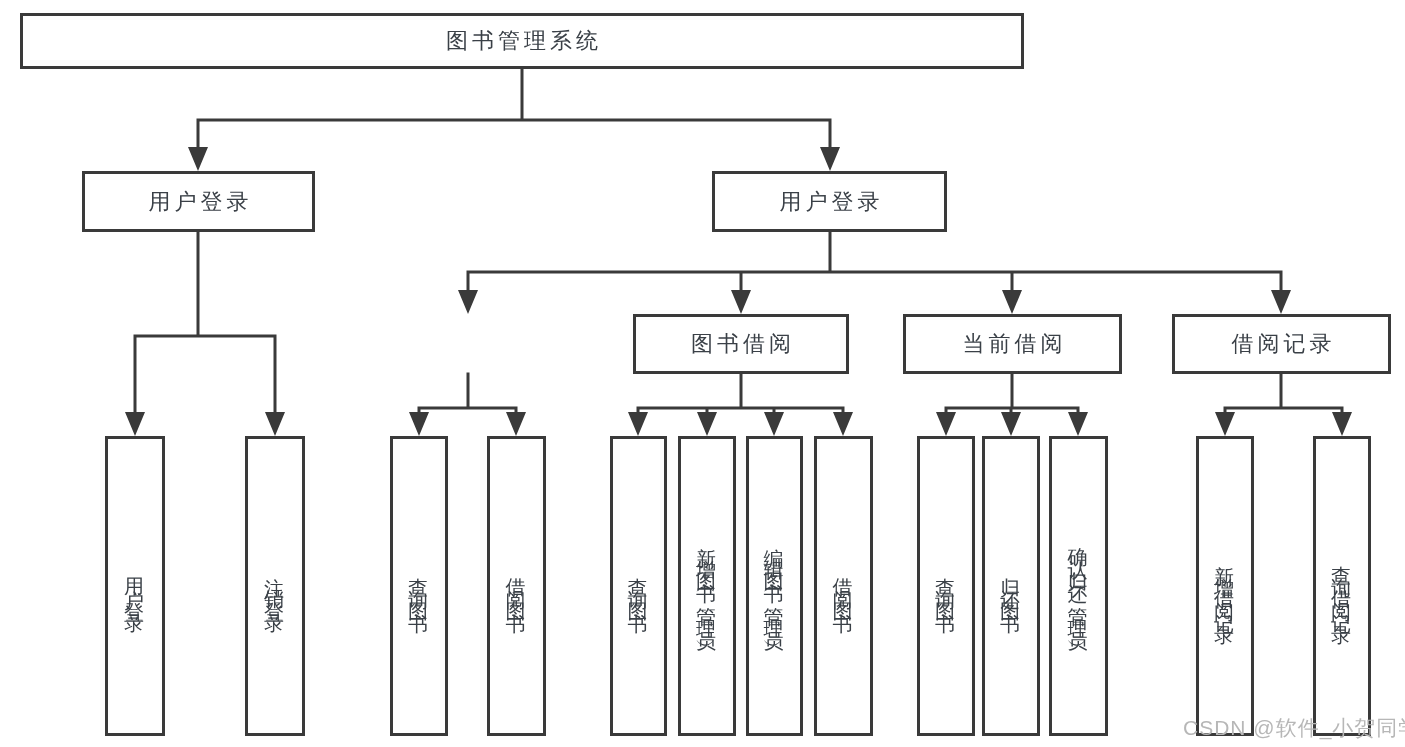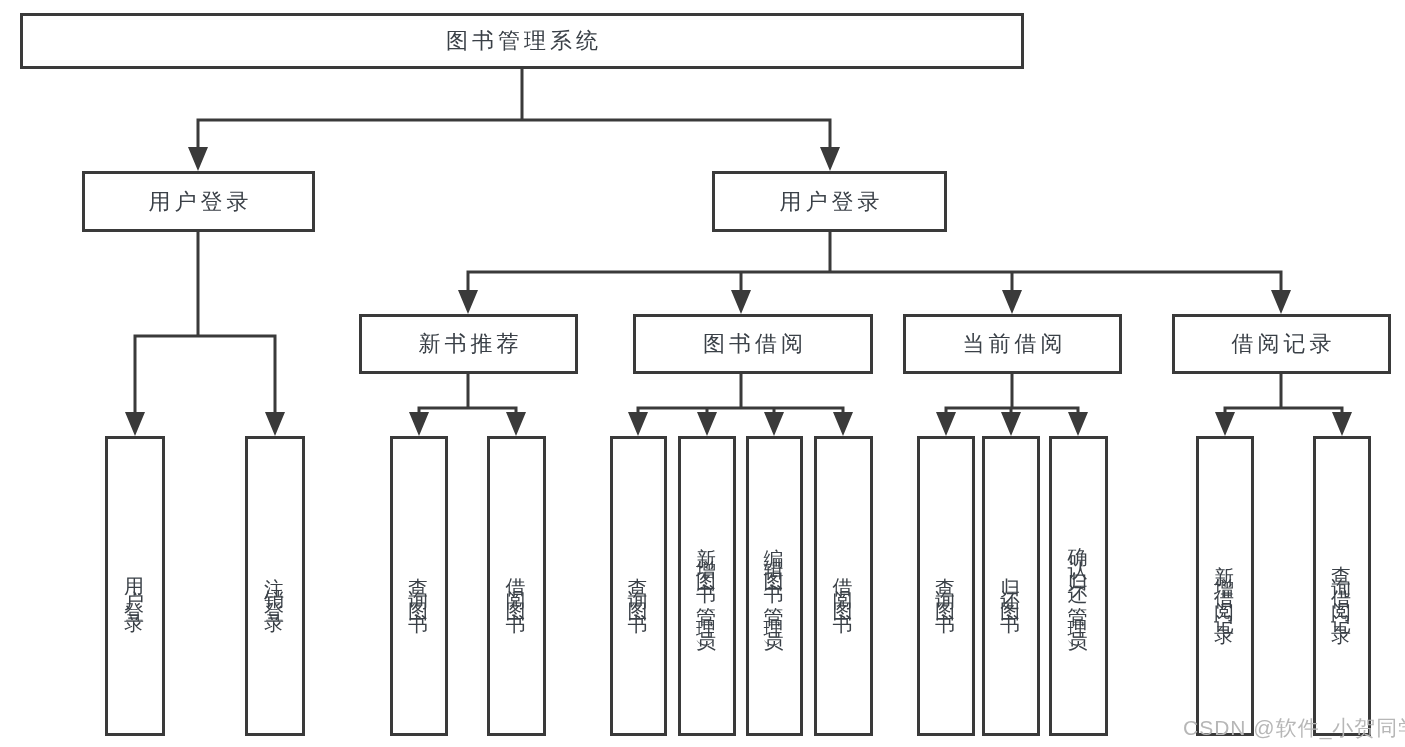--- a/index.html
+++ b/index.html
@@ -70,22 +70,21 @@
          M936 412 L956 412 L946 436 Z  M1001 412 L1021 412 L1011 436 Z
          M1068 412 L1088 412 L1078 436 Z
          M1215 412 L1235 412 L1225 436 Z  M1332 412 L1352 412 L1342 436 Z" fill="var(--line)" stroke="none"></path>
   </svg>
 
   <div class="node" style="left:20px;top:13px;width:1004px;height:56px">图书管理系统</div>
 
   <div class="node" style="left:82px;top:171px;width:233px;height:61px">用户登录</div>
   <div class="node" style="left:712px;top:171px;width:235px;height:61px">用户登录</div>
 
-  <div class="node" style="left:359px;top:314px;width:219px;height:60px">新书推荐</div>
-  <div class="node" style="left:633px;top:314px;width:240px;height:60px">图书借阅</div>
+  <div class="node" style="left:633px;top:314px;width:216px;height:60px">图书借阅</div>
   <div class="node" style="left:1172px;top:314px;width:219px;height:60px">借阅记录</div>
   <div class="node" style="left:903px;top:314px;width:219px;height:60px">当前借阅</div>
 
   <div class="node leaf" style="left:105px;top:436px;width:60px;height:300px">用户登录</div>
   <div class="node leaf" style="left:245px;top:436px;width:60px;height:300px">注销登录</div>
 
   <div class="node leaf" style="left:390px;top:436px;width:58px;height:300px">查询图书</div>
   <div class="node leaf" style="left:487px;top:436px;width:59px;height:300px">借阅图书</div>
 
   <div class="node leaf" style="left:610px;top:436px;width:57px;height:300px">查询图书</div>

